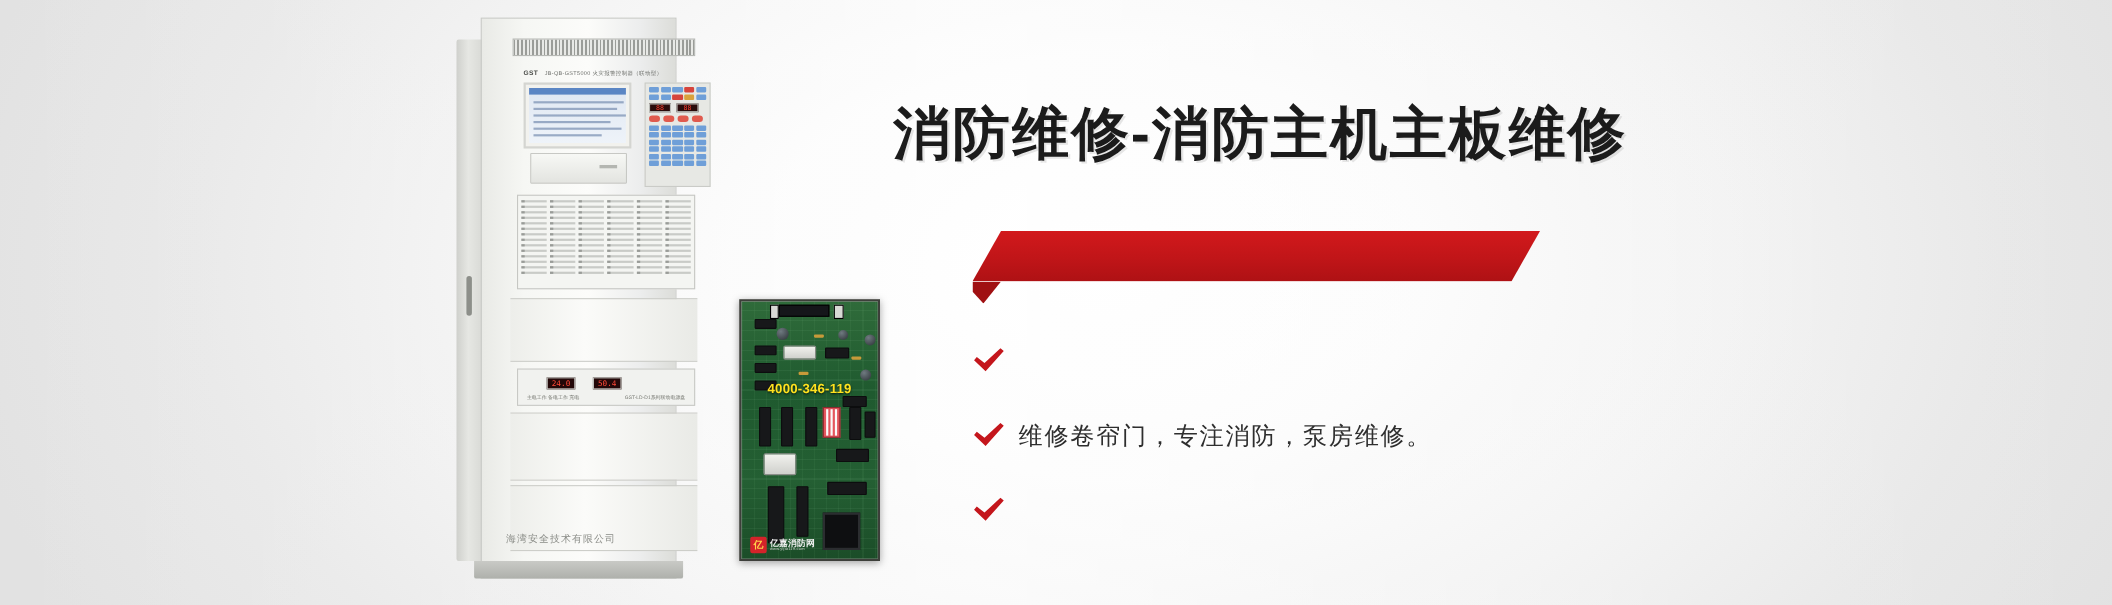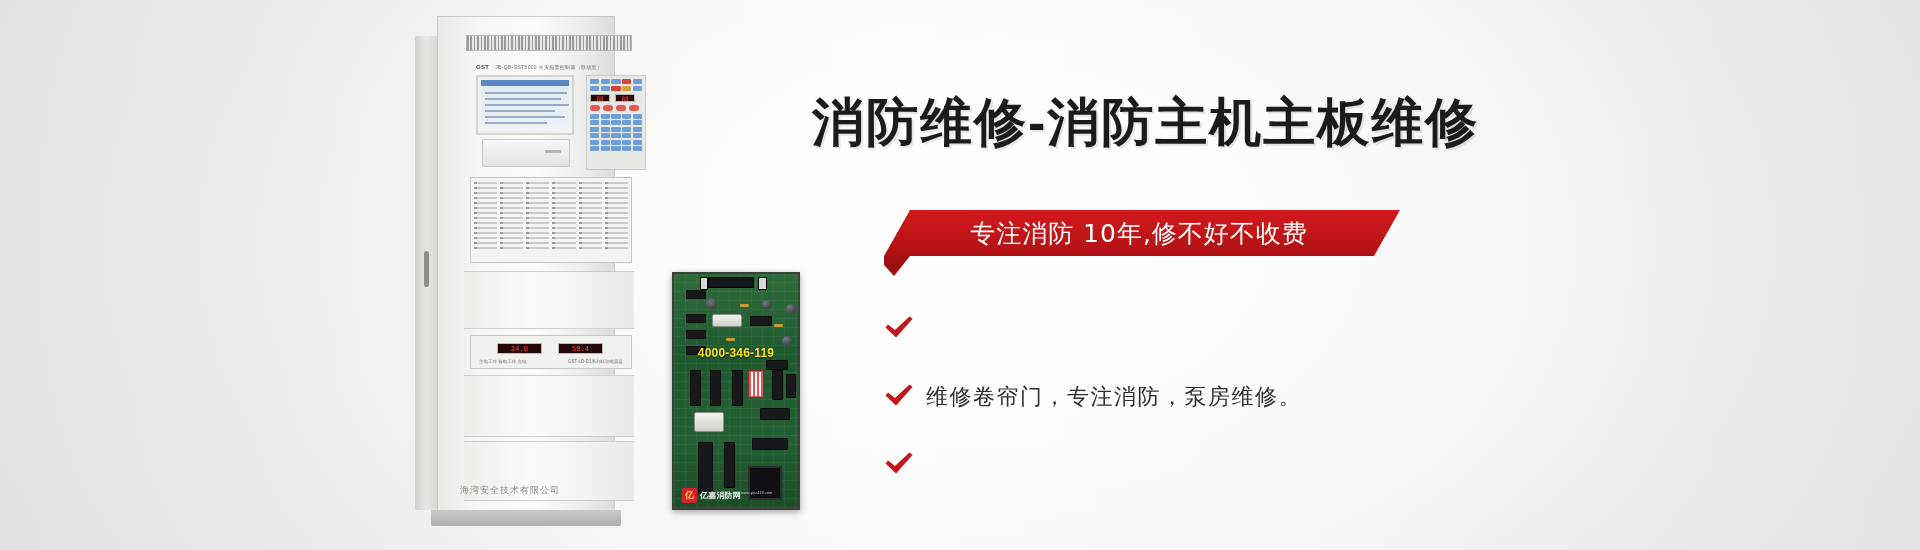--- a/index.html
+++ b/index.html
@@ -107,21 +107,21 @@
     position:absolute;left:26px;width:170px;
     background:linear-gradient(90deg,#edeeea,#fbfbf9 40%,#e9eae6);
     border-top:1px solid #cdcec9;border-bottom:1px solid #cdcec9;
   }
   
   .cab-power{
     position:absolute;left:32px;top:318px;width:162px;height:34px;
     background:#f1f2ef;border:1px solid #c8c9c5;
   }
   .cab-power .pw{position:absolute;left:26px;top:7px;display:flex;gap:16px;}
-  .cab-power .pw u{display:block;width:45px;height:11px;background:#230808;
+  .cab-power .pw u{display:block;width:26px;height:11px;background:#230808;
      border:1px solid #bcbdb8;color:#ff4a38;font-size:7px;line-height:10px;text-align:center;
      font-family:"DejaVu Sans Mono",monospace;text-decoration:none;}
   .cab-power .lbl{position:absolute;right:8px;bottom:4px;font-size:4.5px;color:#74766f;}
   .cab-power .lbl2{position:absolute;left:8px;bottom:4px;font-size:4.5px;color:#74766f;}
   .cab-footer{
     position:absolute;left:22px;bottom:28px;width:178px;
     font-size:9px;color:#8a8c87;letter-spacing:1px;
   }
   .cab-base{
     position:absolute;left:16px;bottom:0;width:190px;height:16px;
@@ -163,21 +163,21 @@
     text-shadow:0 1px 2px rgba(0,0,0,.8);letter-spacing:.2px;
   }
   .pcb-logo{
     position:absolute;left:8px;bottom:5px;display:flex;align-items:center;gap:3px;
   }
   .pcb-logo .mark{
     width:15px;height:15px;background:#d4232a;border-radius:2px;
     display:flex;align-items:center;justify-content:center;
     color:#ffd24a;font-size:9px;font-weight:bold;line-height:1;
   }
-  .pcb-logo .tx{display:flex;flex-direction:row;line-height:1;}
+  .pcb-logo .tx{display:flex;flex-direction:column;line-height:1;}
   .pcb-logo .tx b{color:#f2f2f2;font-size:8px;letter-spacing:.2px;}
   .pcb-logo .tx s{color:#cfd3cf;font-size:3.6px;text-decoration:none;letter-spacing:.2px;}
 
   
   #headline{
     position:absolute;left:812px;top:96px;
     font-size:52px;line-height:1;font-weight:bold;color:#1b1b1b;
     letter-spacing:2px;white-space:nowrap;
     font-family:Liberation Sans, sans-serif;
     text-shadow:2px 2px 0 rgba(120,120,120,.18);
@@ -473,21 +473,20 @@
         <s>www.yijia119.com</s>
       </div>
     </div>
   </div>
 
   <div id="headline">消防维修-消防主机主板维修</div>
 
   <div id="ribbon">
     <div class="tail"></div>
     <div class="band"></div>
-    <div class="rtext">专注消防 10年,修不好不收费</div>
   </div>
 
   <div id="bullets">
     <div class="brow">
       <div class="check">
         <svg width="30" height="26" viewBox="0 0 30 26" aria-hidden="true">
           <path d="M1.5 11.5 L4 8.5 L11 14 L25.5 0.5 L28.5 3 L12 21.5 Z" fill="#c4161c"></path>
         </svg>
       </div>
     </div>

